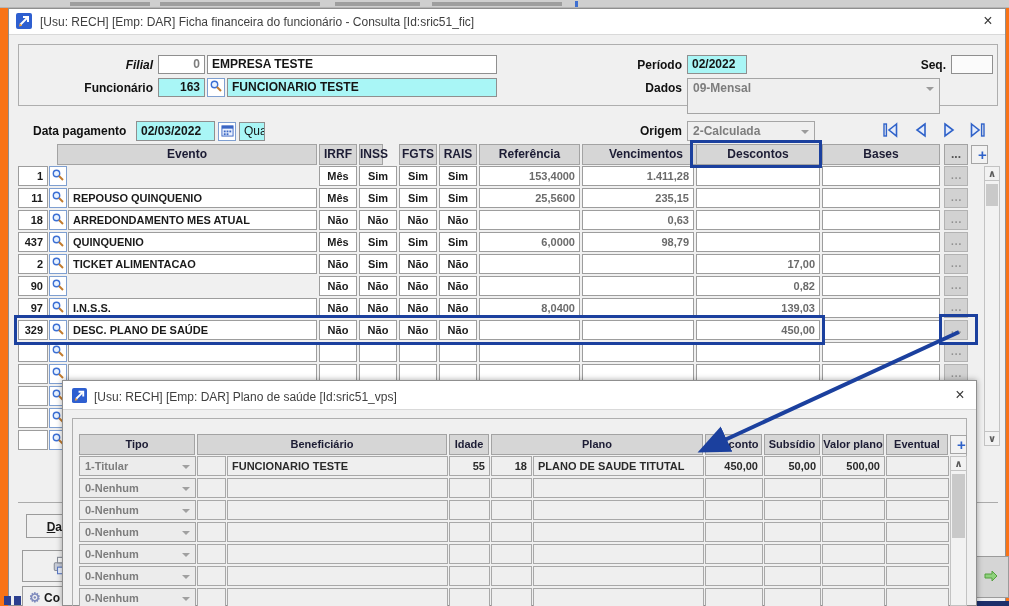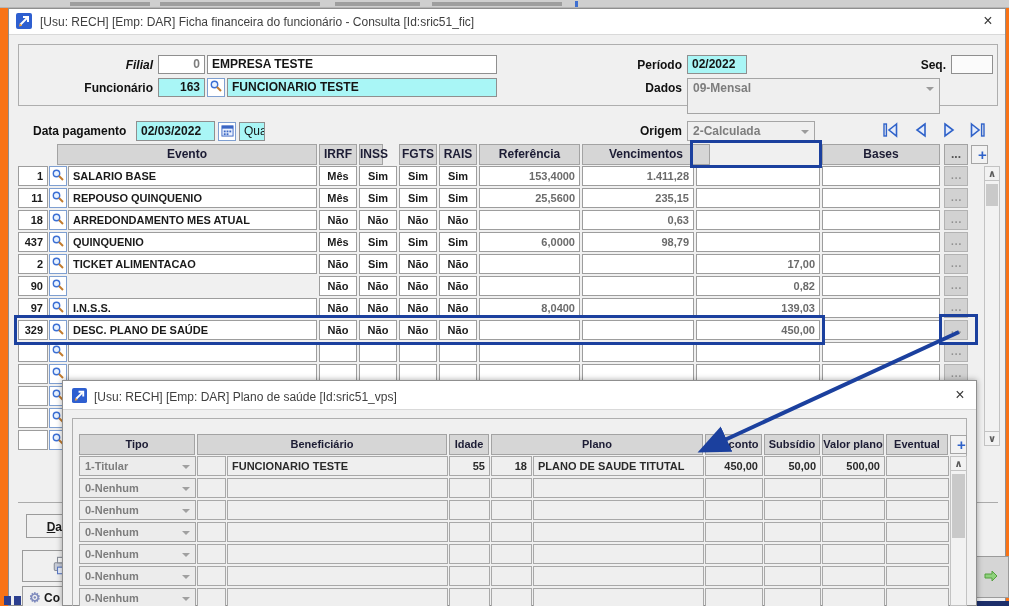--- a/index.html
+++ b/index.html
@@ -167,34 +167,34 @@
     </svg>
   </button>
 
   <div class="hcell" style="left:57px;width:260px;">Evento</div>
   <div class="hcell" style="left:319px;width:38px;">IRRF</div>
   <div class="hcell" style="left:359px;width:24px;">INSS</div>
   <div class="hcell" style="left:399px;width:38px;">FGTS</div>
   <div class="hcell" style="left:439px;width:38px;">RAIS</div>
   <div class="hcell" style="left:479px;width:101px;">Referência</div>
   <div class="hcell" style="left:582px;width:128px;">Vencimentos</div>
+  <div class="hcell" style="left:696px;width:124px;">Descontos</div>
   <div class="hcell" style="left:822px;width:118px;">Bases</div>
   <div class="hcell" style="left:944px;width:24px;color:#555;">...</div>
   <button class="abs plus-btn" style="left:971px;top:145px;width:17px;height:19px;">+</button>
 
   <div id="mrows">
       <div class="trow" style="top: 166px;">
       <div class="cell c-code code cyanf">1</div>
       <button class="lk">
         <svg width="14" height="14" viewBox="0 0 14 14">
           <circle cx="5.5" cy="5.5" r="3.2" fill="#e8f2ff" stroke="#3b6fd4" stroke-width="1.4"></circle>
           <line x1="8" y1="8" x2="12" y2="12" stroke="#c27b2e" stroke-width="2"></line>
         </svg>
       </button>
-      <div class="cell c-name name cyanf">SALARIO BASE</div>
       <div class="cell c-irrf flag">Mês</div>
       <div class="cell c-inss flag">Sim</div>
       <div class="cell c-fgts flag">Sim</div>
       <div class="cell c-rais flag">Sim</div>
       <div class="cell c-ref num">153,4000</div>
       <div class="cell c-venc num">1.411,28</div>
       <div class="cell c-desc num"></div>
       <div class="cell c-bases num"></div>
       <button class="dots-btn">...</button>
     </div>

